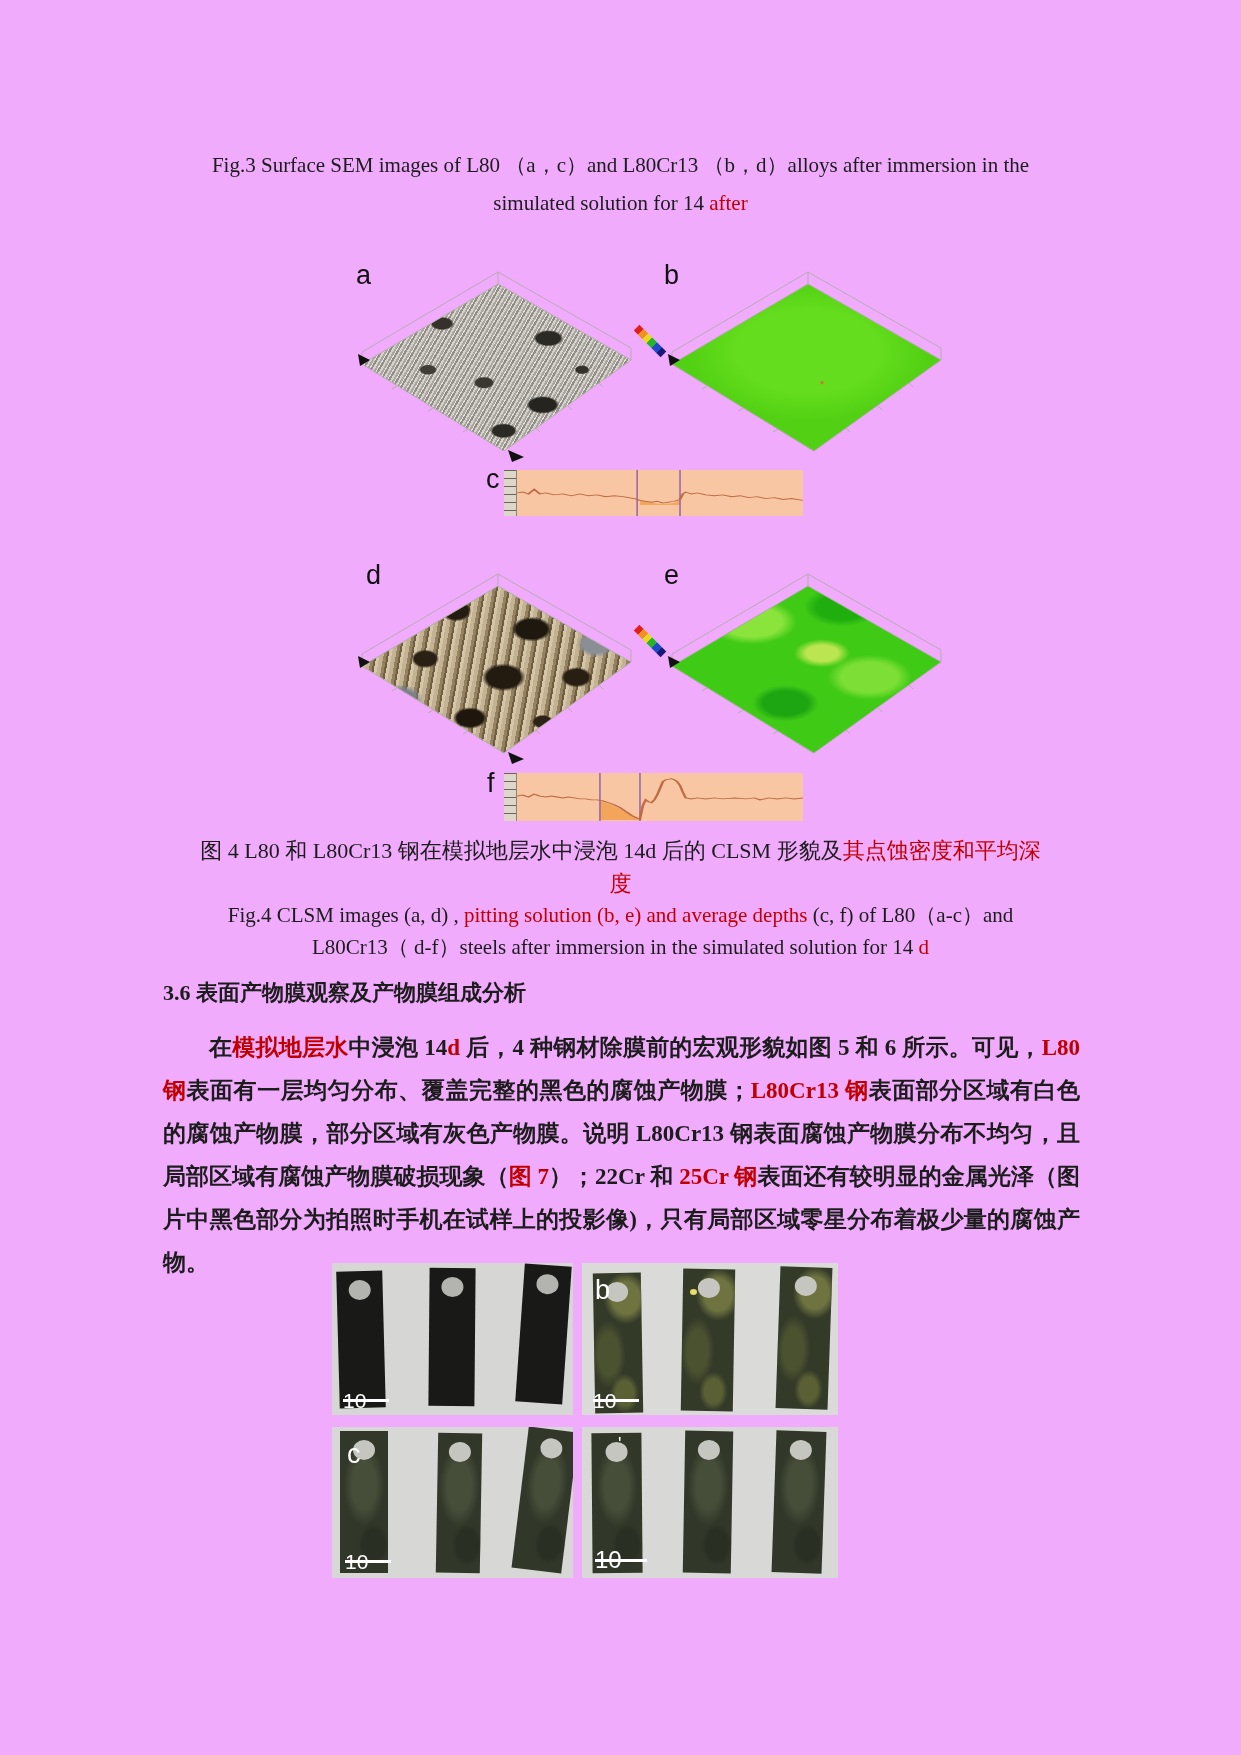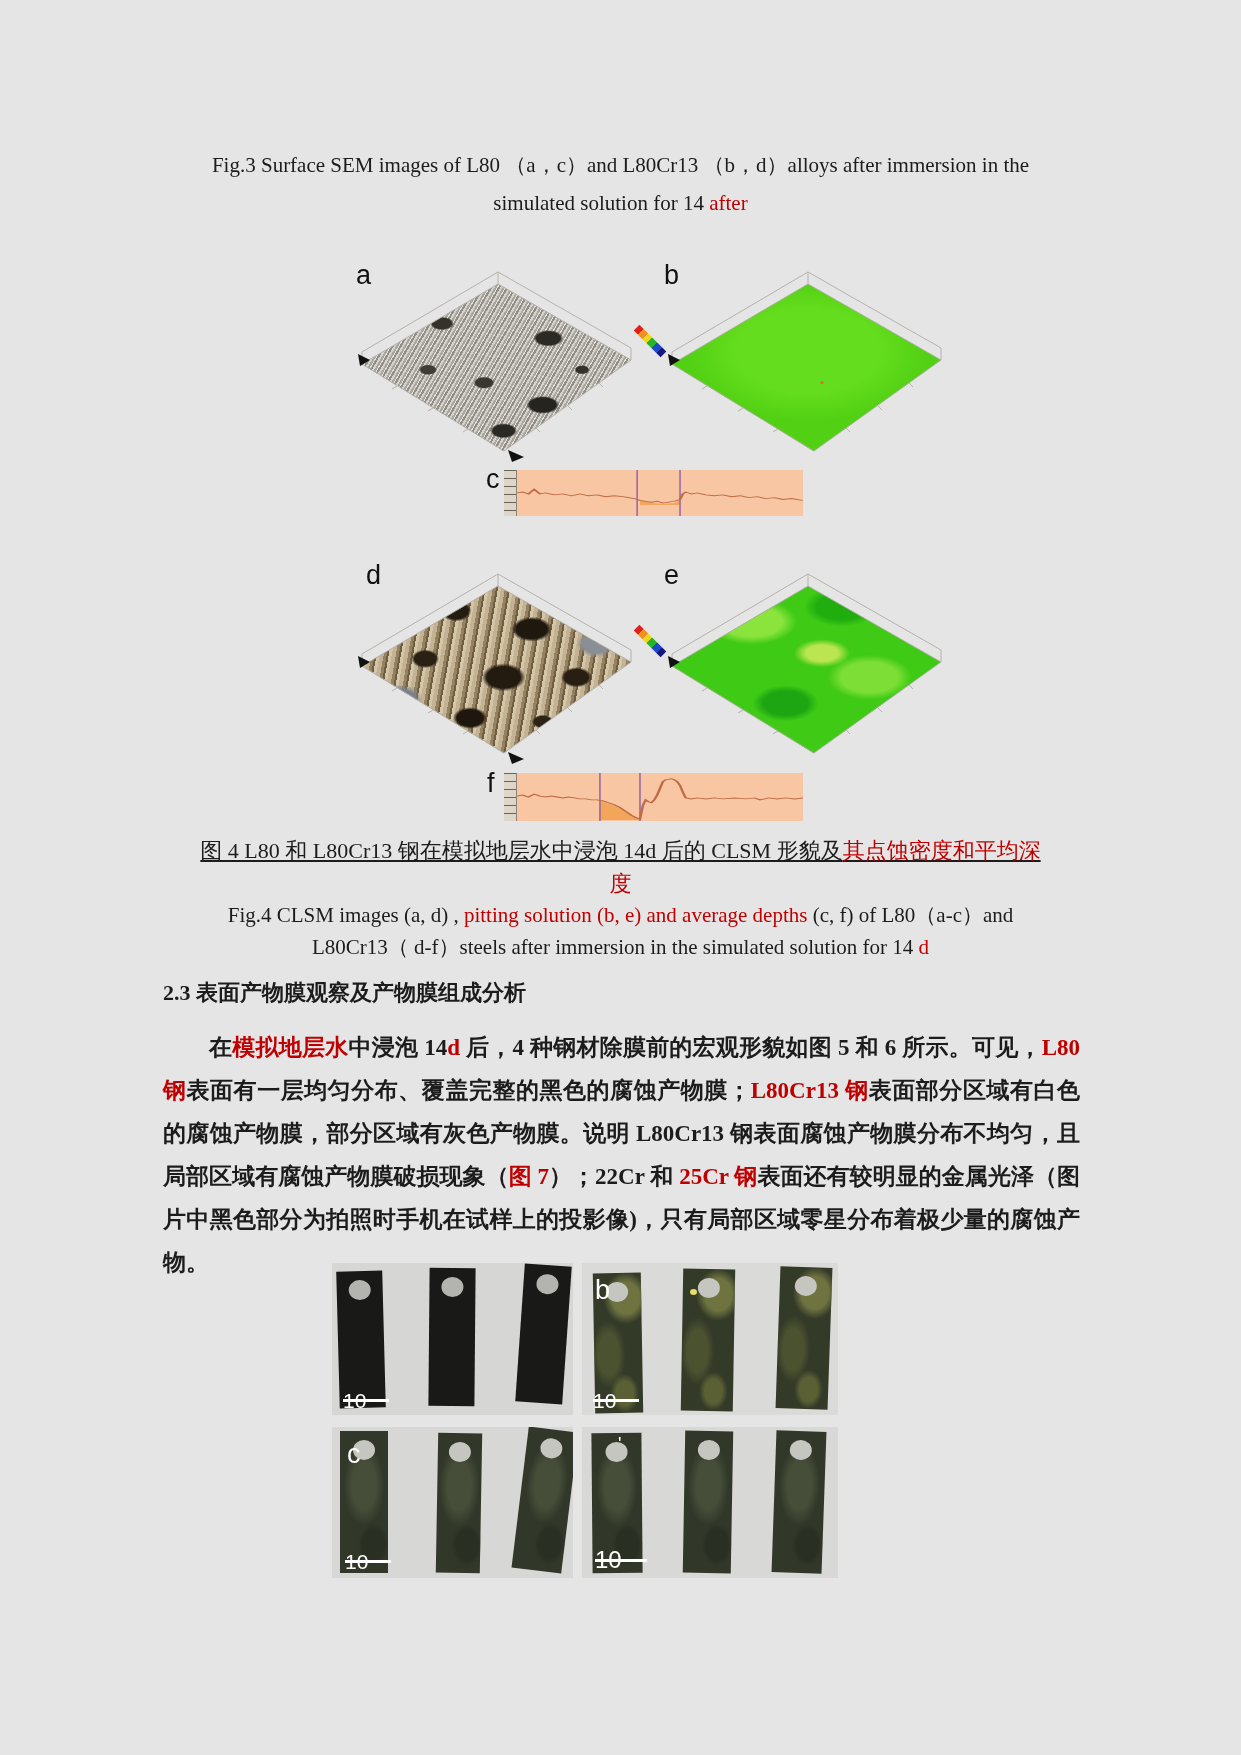--- a/index.html
+++ b/index.html
@@ -1,23 +1,23 @@
 <!DOCTYPE html>
 <html><head>
 <meta charset="utf-8">
 <style>
   html,body{margin:0;padding:0;background:#ffffff;}
-  .page{position:relative;width:1241px;height:1755px;background:#e5e5e5;overflow:hidden;
+  .page{position:relative;width:1241px;height:1755px;background:#f0abfc;overflow:hidden;
         font-family:"Liberation Serif","DejaVu Serif",serif;color:#1c1c1c;}
   .red{color:#c00000;}
   .centered{position:absolute;left:0;width:1241px;text-align:center;}
 
   
   .fig3-cap{top:146px;font-size:21px;line-height:38px;}
-  .cn-cap1{top:836px;font-size:22px;text-decoration:underline;}
+  .cn-cap1{top:836px;font-size:22px;}
   .cn-cap2{top:869px;font-size:22px;}
   .en-cap1{top:901px;font-size:21px;}
   .en-cap2{top:933px;font-size:21px;}
 
   
   .heading{position:absolute;left:163px;top:978px;font-size:22px;font-weight:700;
            font-family:"Liberation Serif","DejaVu Sans",serif;}
   .para{position:absolute;left:163px;top:1026px;width:917px;font-size:23px;line-height:43px;
         text-align:justify;text-indent:46px;font-weight:bold;}
 
@@ -221,21 +221,21 @@
         <polyline fill="none" stroke="#bf6b45" stroke-width="0.9" points="0,24 2,23 4,25 6,22 8,24 10,25 12,24 14,25 16,26 18,25 20,26 22,27 24,27 26,28 28,28 30,29 32,31 34,33 36,36 38,40 40,44 42,47 43,48 44,34 45,28 46,30 47,31 48,28 49,23 50,16 51,9 52,7 54,6 55,7 56,9 57,13 58,20 59,26 61,27 63,26 66,27 69,26 72,27 76,26 80,27 83,26 85,28 88,26 91,27 94,26 97,27 100,26"></polyline>
       </svg>
     </div>
   </div>
 
   <div class="centered cn-cap1"><span>图 4 L80 和 L80Cr13 钢在模拟地层水中浸泡 14d 后的 CLSM 形貌及</span><span class="red">其点蚀密度和平均深</span></div>
   <div class="centered cn-cap2"><span class="red">度</span></div>
   <div class="centered en-cap1"><span>Fig.4 CLSM images (a, d) , </span><span class="red">pitting solution (b, e) and average depths </span><span>(c, f) of L80（a-c）and</span></div>
   <div class="centered en-cap2"><span>L80Cr13（ d-f）steels after immersion in the simulated solution for 14 </span><span class="red">d</span></div>
 
-  <div class="heading">2.3 表面产物膜观察及产物膜组成分析</div>
+  <div class="heading">3.6 表面产物膜观察及产物膜组成分析</div>
   <div class="para"><span>在</span><span class="red">模拟地层水</span><span>中浸泡 14</span><span class="red">d</span><span> 后，4 种钢材除膜前的宏观形貌如图 5 和 6 所示。可见，</span><span class="red">L80 钢</span><span>表面有一层均匀分布、覆盖完整的黑色的腐蚀产物膜；</span><span class="red">L80Cr13 钢</span><span>表面部分区域有白色的腐蚀产物膜，部分区域有灰色产物膜。说明 L80Cr13 钢表面腐蚀产物膜分布不均匀，且局部区域有腐蚀产物膜破损现象（</span><span class="red">图 7</span><span>）；22Cr 和 </span><span class="red">25Cr 钢</span><span>表面还有较明显的金属光泽（图片中黑色部分为拍照时手机在试样上的投影像)，只有局部区域零星分布着极少量的腐蚀产物。</span></div>
 
   <div class="photo-area">
 
     <div class="panel panel-a">
       <div class="spec" style="left:6px;top:8px;width:46px;height:137px;transform:rotate(-1.5deg);">
           <div class="hole"></div>
         </div>
       <div class="spec" style="left:97px;top:5px;width:46px;height:138px;transform:rotate(0.5deg);">
           <div class="hole"></div>

